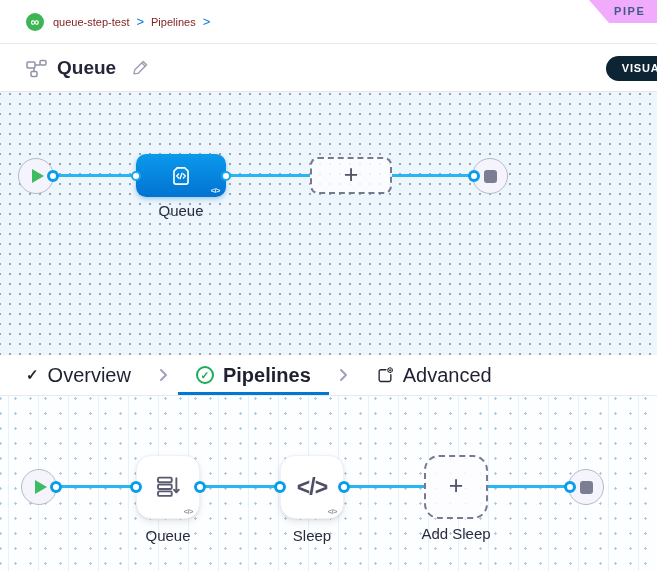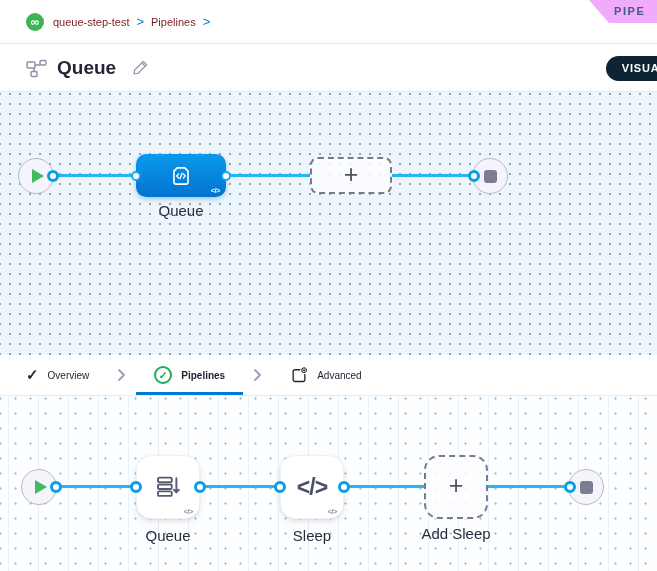--- a/index.html
+++ b/index.html
@@ -70,21 +70,21 @@
     border:1px solid #f0f0f5;
     box-shadow:0 1px 2px rgba(40,41,61,.08), 0 3px 7px rgba(96,97,112,.14);
     display:flex; align-items:center; justify-content:center; z-index:2; cursor:pointer; }
   .code-glyph { font-size:23px; font-weight:bold; color:#4d4f66; letter-spacing:-1px; }
 
   
   .tab-bar { position:relative; height:41px; background:#fff; border-bottom:1px solid #e9e9f0;
     display:flex; align-items:center; padding-left:10px; }
   .tab { position:relative; height:100%; display:flex; align-items:center; padding:0 16px;
     cursor:pointer; }
-  .tab-label { font-size:10px; color:#1f2130; }
+  .tab-label { font-size:20px; color:#1f2130; }
   .tab.active .tab-label { font-weight:bold; }
   .tab.active::after { content:""; position:absolute; left:-2px; right:-2px; bottom:0;
     height:3px; background:#0278d5; }
   .ov-check { font-size:15px; font-weight:bold; color:#23242e; margin-right:9px; }
   .exec-check { width:18px; height:18px; border-radius:50%; border:2px solid #1bad58;
     color:#1bad58; display:flex; align-items:center; justify-content:center;
     font-size:10.5px; font-weight:bold; margin-right:9px; }
   .tab-chevron { display:flex; margin:0 12px; }
   .adv-icon { display:flex; margin-right:9px; }
 </style>

